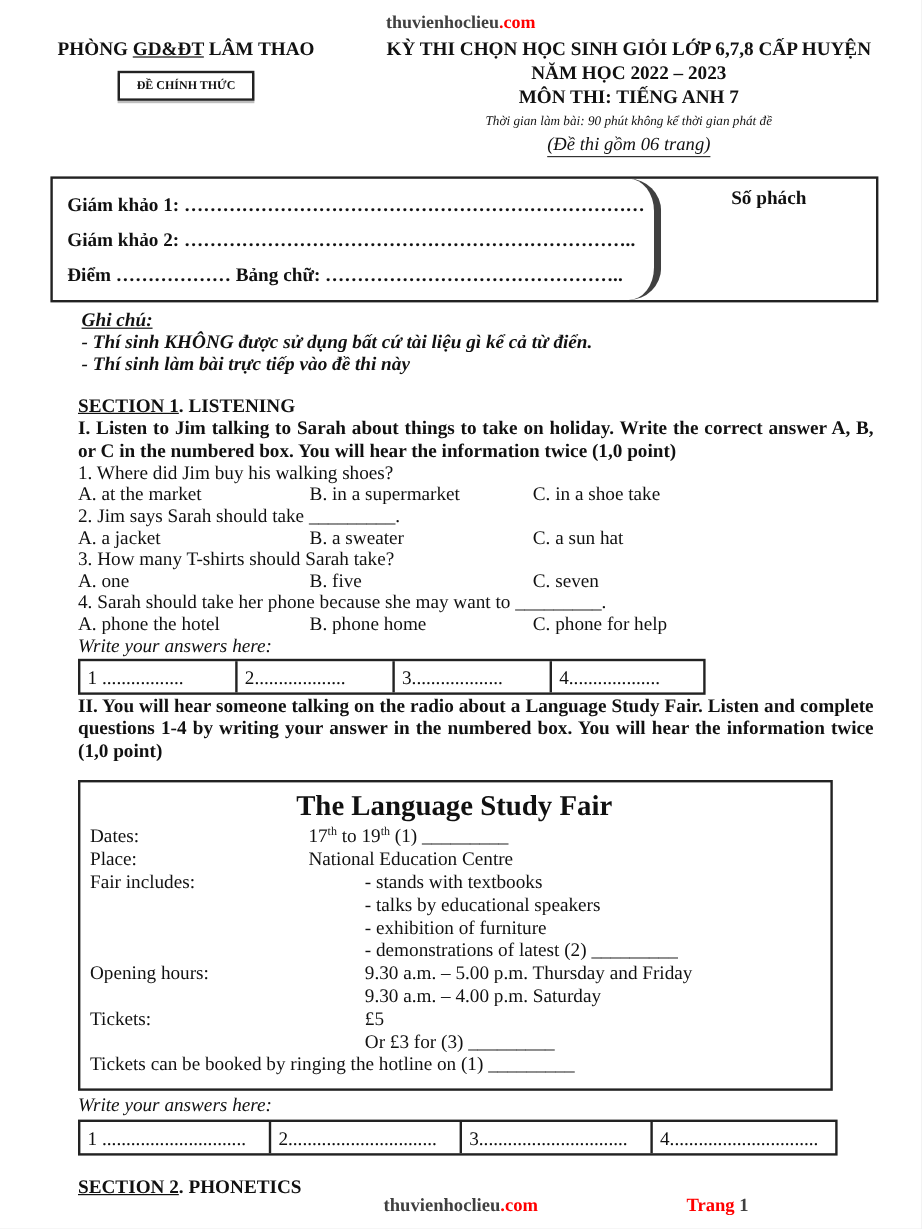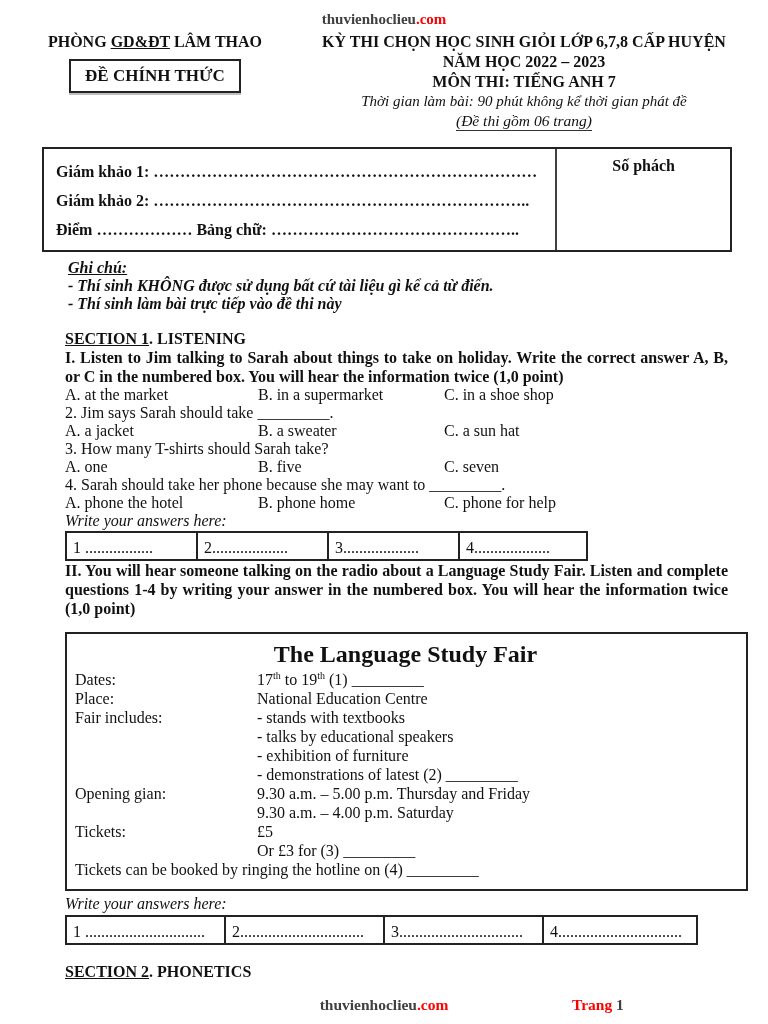--- a/index.html
+++ b/index.html
@@ -13,34 +13,34 @@
 
   .top-link { text-align:center; padding-top:10px; font-weight:bold; font-size:15px; line-height:18px; }
   .blue { color:#404040; }
   .red  { color:#ff0000;text-align:right; }
 
   .head-row { display:flex; margin-top:4px; }
   .head-left { width:280px; padding-left:30px; box-sizing:border-box; text-align:center; }
   .org-name { font-weight:bold; font-size:16px; line-height:20px; white-space:nowrap; }
   .official-box {
     display:inline-block; margin-top:7px; padding:5px 14px;
-    border:2px solid #222; font-weight:bold; font-size:17px;
+    border:2px solid #222; font-weight:bold; font-size:10px;
     box-shadow:0 2px 0 rgba(0,0,0,.25);
   }
   .head-right { flex:1; text-align:center; }
   .exam-line { font-weight:bold; font-size:16px; line-height:20px; }
-  .time-line { font-style:italic; font-size:15px; line-height:19px; }
+  .time-line { font-style:italic; font-size:11px; line-height:19px; }
   .pages-wrap { font-style:italic; font-size:15.5px; line-height:20px; }
   .pages-underline { border-bottom:1.5px solid #333; padding-bottom:1px; }
 
   .info-table {
     display:flex; margin:16px 36px 0 42px;
     border:2px solid #222;
   }
-  .info-left { flex:1; border-right:2px solid #404040; padding:8px 18px 6px 12px; }
+  .info-left { flex:1; border-right:6px solid #404040; padding:8px 8px 6px 12px;border-radius:27px; }
   .info-line { font-weight:bold; line-height:29px; white-space:nowrap; overflow:hidden; }
   .info-right { width:196px; text-align:center; padding-top:8px; font-weight:bold; }
 
   .notes { margin:7px 40px 0 68px; }
   .notes-title { font-weight:bold; font-style:italic; text-decoration:underline; line-height:18px; }
   .notes-item { font-weight:bold; font-style:italic; line-height:17.5px; }
 
   .content { margin:0 40px 0 65px; }
   .section-heading { font-weight:bold; line-height:19px; margin-top:17px; }
   .instr { font-weight:bold; text-align:justify; line-height:19px; }
@@ -52,26 +52,26 @@
   .write-here { font-style:italic; line-height:18px; }
 
   .ans-table { display:flex; border:2px solid #222; margin-top:1px; }
   .ans-table.t1 { width:519px; }
   .ans-table.t2 { width:629px; margin-top:2px; }
   .ans-cell { box-sizing:border-box; padding:6px 4px 2px 6px; border-right:2px solid #222; line-height:18px; white-space:nowrap; overflow:hidden; }
   .t1 .ans-cell { width:131px; }
   .t2 .ans-cell { width:159px; }
   .ans-cell:last-child { border-right:none; flex:1; }
 
-  .fair-box { border:2px solid #222; margin-top:14px; width:683px; box-sizing:border-box; padding:4px 10px 10px 8px; }
+  .fair-box { border:2px solid #222; margin-top:14px; width:629px; box-sizing:border-box; padding:4px 10px 10px 8px; }
   .fair-title { text-align:center; font-weight:bold; font-size:24px; line-height:32px; }
   .fair-row { display:flex;justify-content:space-between; }
   .fair-label { width:182px; line-height:19px; }
   .fair-val { flex:1; line-height:19px; }
-  .fair-val div { line-height:19px; }
+  .fair-val div { line-height:19px;margin-left:47px; }
   sup { font-size:10px; vertical-align:super; line-height:0; }
   .fair-hotline { line-height:19px; margin-top:0; }
 
   .footer { position:absolute; left:0; right:0; bottom:8px; height:20px; font-weight:bold; font-size:15.5px; }
   .footer-link { position:absolute; left:0; right:0; text-align:center; }
   .footer-page { position:absolute; left:572px; }
 </style>
 </head>
 <body>
 
@@ -119,24 +119,25 @@
   </div>
 
   <div class="content">
 
     <div class="section-heading">
       <span class="u">SECTION 1</span><span>. LISTENING</span>
     </div>
 
     <div class="instr">I. Listen to Jim talking to Sarah about things to take on holiday. Write the correct answer A, B, or C in the numbered box. You will hear the information twice (1,0 point)</div>
 
+    <div class="qline">1. Where did Jim buy his walking shoes?</div>
     <div class="opts">
       <span class="opt-a">A. at the market</span>
       <span class="opt-b">B. in a supermarket</span>
-      <span class="opt-c">C. in a shoe shop</span>
+      <span class="opt-c">C. in a shoe take</span>
     </div>
 
     <div class="qline">2. Jim says Sarah should take _________.</div>
     <div class="opts">
       <span class="opt-a">A. a jacket</span>
       <span class="opt-b">B. a sweater</span>
       <span class="opt-c">C. a sun hat</span>
     </div>
 
     <div class="qline">3. How many T-shirts should Sarah take?</div>
@@ -183,36 +184,36 @@
         <div class="fair-label">Fair includes:</div>
         <div class="fair-val">
           <div>- stands with textbooks</div>
           <div>- talks by educational speakers</div>
           <div>- exhibition of furniture</div>
           <div>- demonstrations of latest (2) _________</div>
         </div>
       </div>
 
       <div class="fair-row">
-        <div class="fair-label">Opening gian:</div>
+        <div class="fair-label">Opening hours:</div>
         <div class="fair-val">
           <div>9.30 a.m. – 5.00 p.m. Thursday and Friday</div>
           <div>9.30 a.m. – 4.00 p.m. Saturday</div>
         </div>
       </div>
 
       <div class="fair-row">
         <div class="fair-label">Tickets:</div>
         <div class="fair-val">
           <div>£5</div>
           <div>Or £3 for (3) _________</div>
         </div>
       </div>
 
-      <div class="fair-hotline">Tickets can be booked by ringing the hotline on (4) _________</div>
+      <div class="fair-hotline">Tickets can be booked by ringing the hotline on (1) _________</div>
     </div>
 
     <div class="write-here" style="margin-top:4px;">Write your answers here:</div>
 
     <div class="ans-table t2">
       <div class="ans-cell">1 ..............................</div>
       <div class="ans-cell">2...............................</div>
       <div class="ans-cell">3...............................</div>
       <div class="ans-cell">4...............................</div>
     </div>

